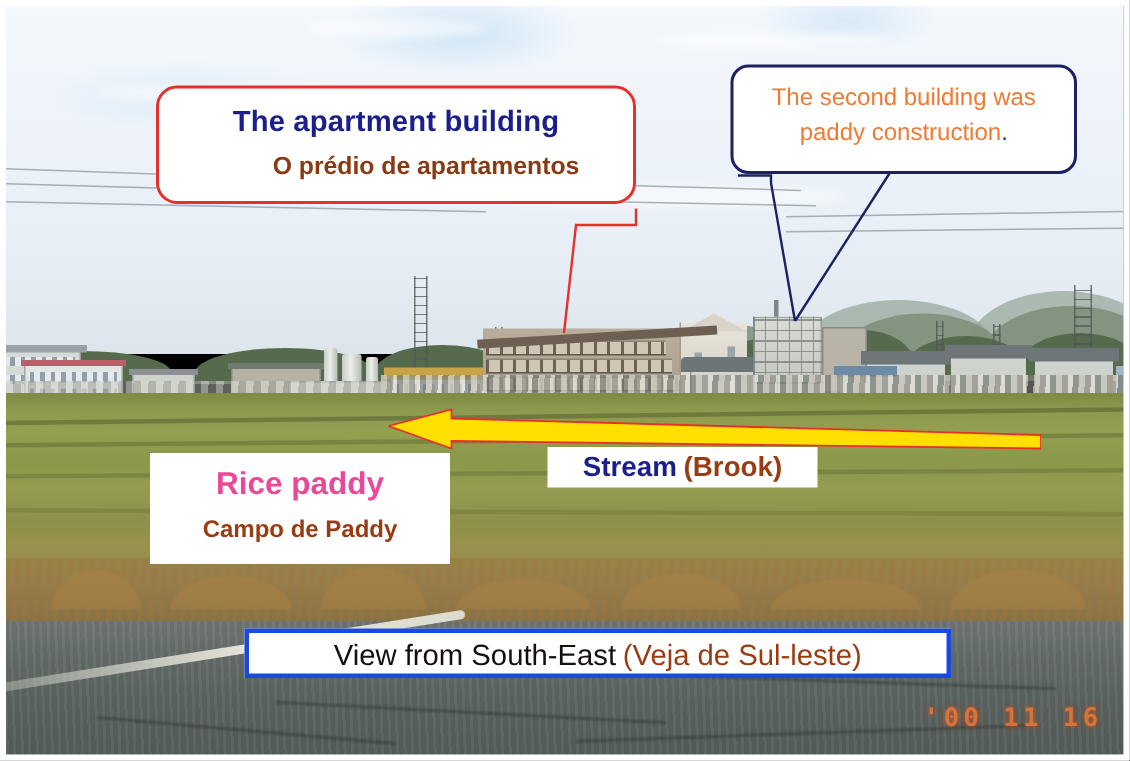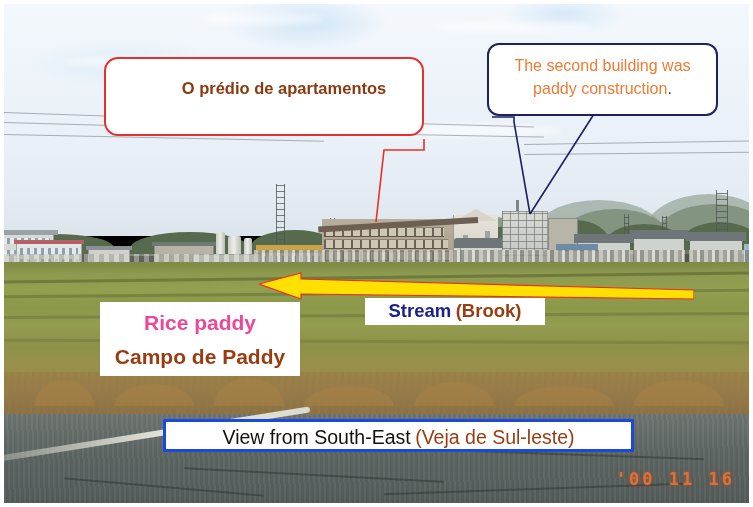--- a/index.html
+++ b/index.html
@@ -339,21 +339,21 @@
     width: 200px; height: 74px;
     padding-top: 9px;
   }
   #label-rice .l1 {
     color: #ec4899;
     font-size: 21px;
     font-weight: bold;
   }
   #label-rice .l2 {
     color: #9a3c11;
-    font-size: 21px;
+    font-size: 16px;
     font-weight: bold;
     margin-top: 10px;
   }
 
   #label-stream {
     left: 365px; top: 298px;
     width: 180px; height: 27px;
     padding-top: 2px;
     white-space: nowrap;
   }
@@ -554,20 +554,21 @@
 
     <svg style="position:absolute; left:480px; top:108px; width:130px; height:108px; overflow:visible;">
       <path d="M 8 5 L 30 5 L 30 10 L 46 102" fill="none" stroke="#1d2063" stroke-width="1.6"></path>
       <path d="M 110 2 L 46 102" fill="none" stroke="#1d2063" stroke-width="1.6"></path>
     </svg>
 
     <div id="date-stamp">'00 11 16</div>
   </div>
 
   <div class="callout" id="callout-apartment">
+    <div class="l1">The apartment building</div>
     <div class="l2">O prédio de apartamentos</div>
   </div>
 
   <div class="callout" id="callout-construction">
     <div class="l1">The second building was</div>
     <div class="l2"><span>paddy construction</span><span class="dot">.</span></div>
   </div>
 
   <div class="callout" id="label-rice">
     <div class="l1">Rice paddy</div>

